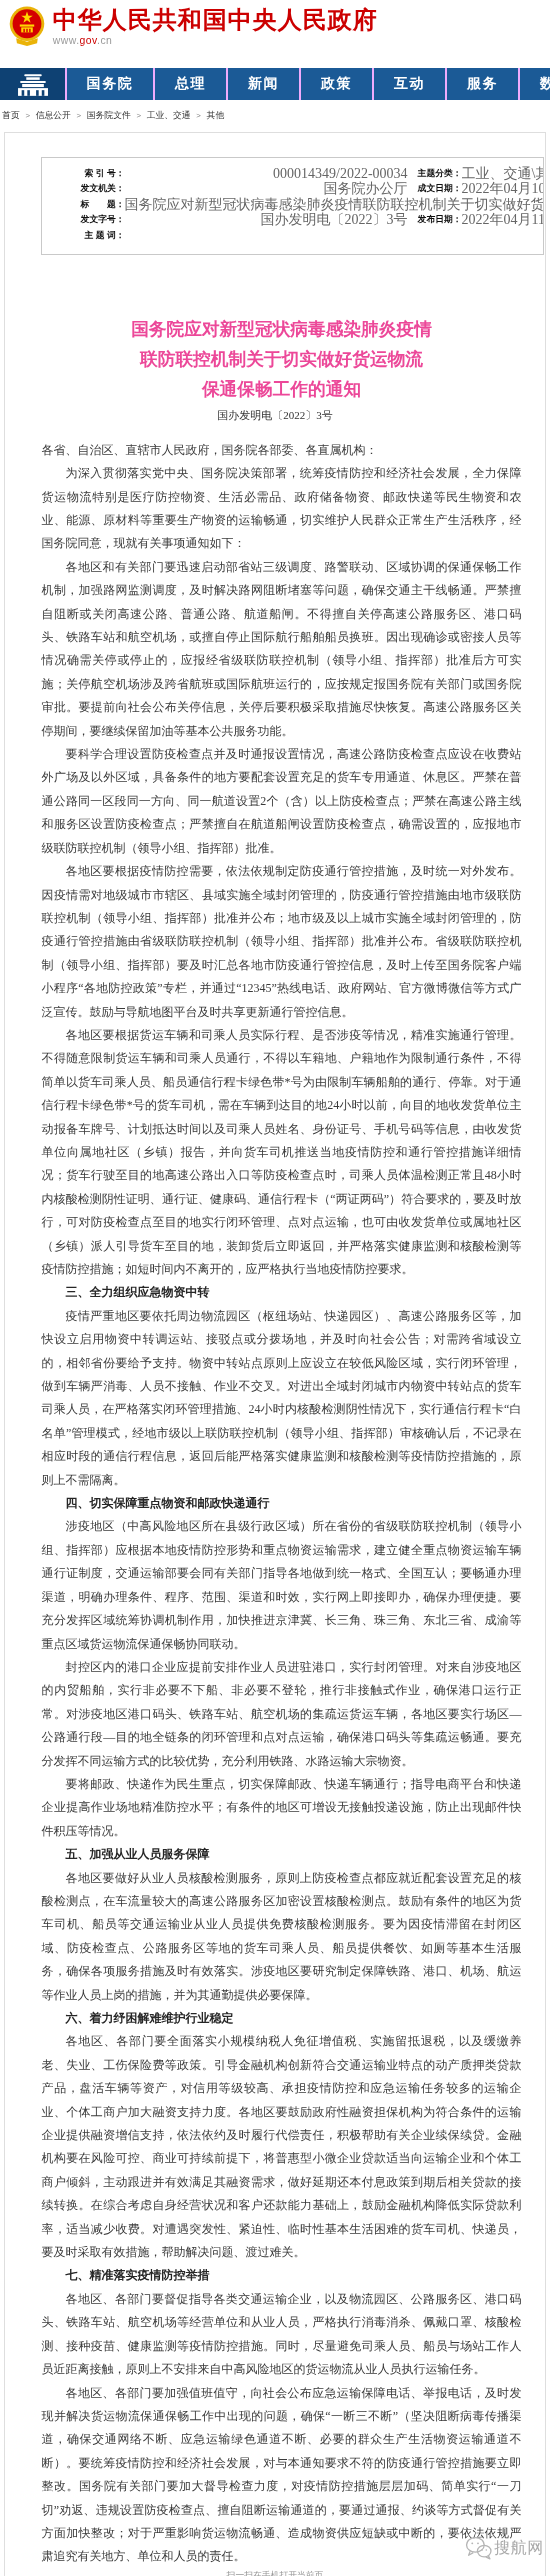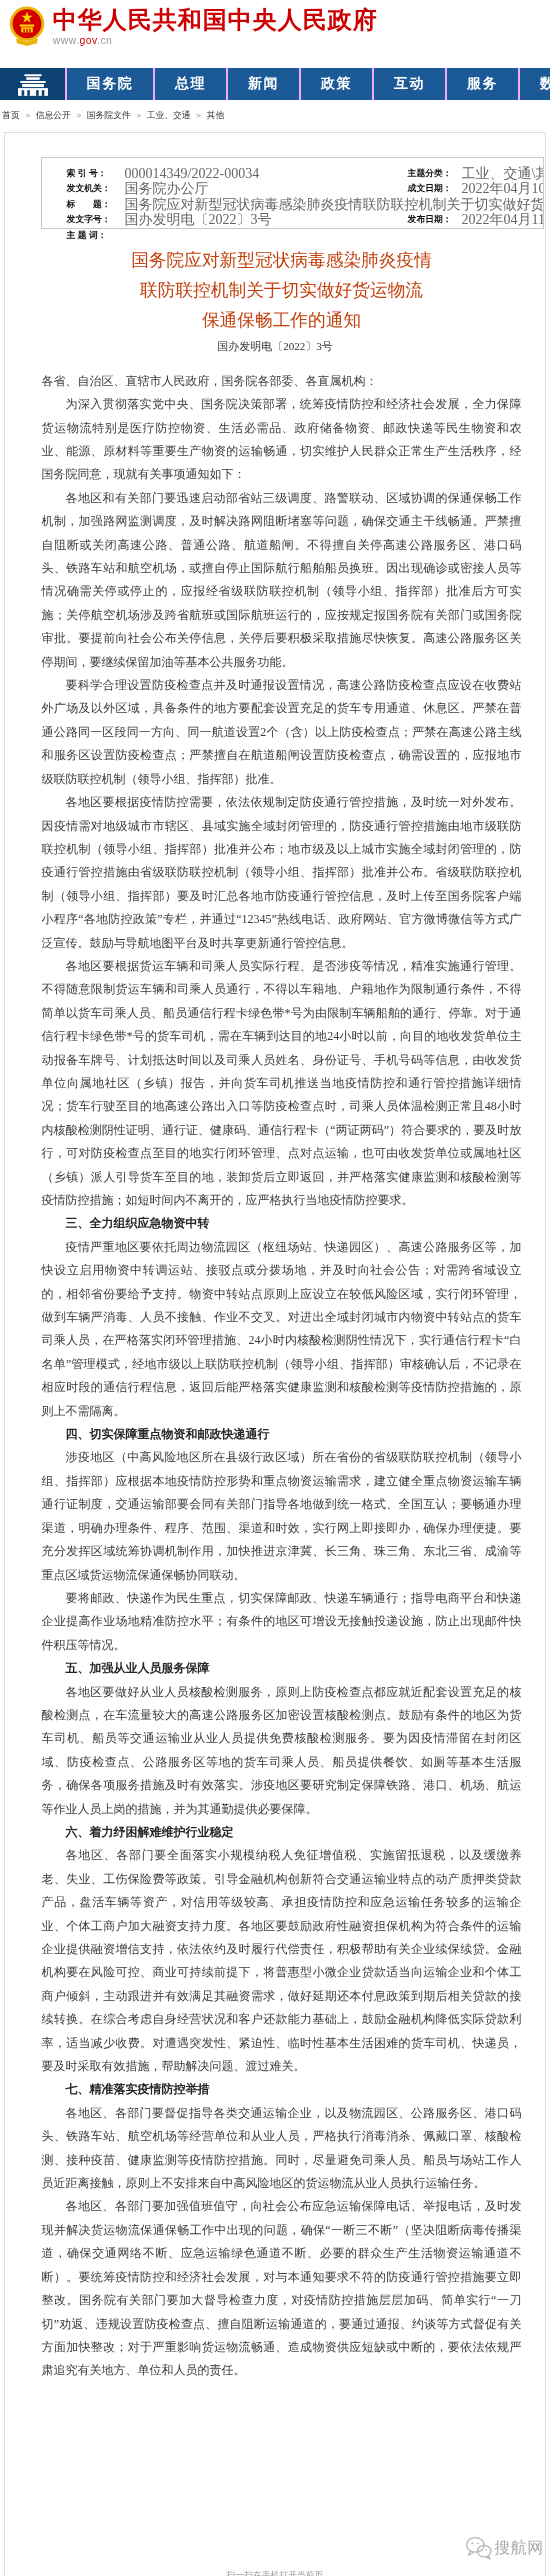--- a/index.html
+++ b/index.html
@@ -30,32 +30,33 @@
   
   .breadcrumb { height:32px; padding:10.4px 0 0 2.1px; font-size:8.8px; color:#333; }
   .crumb { cursor:pointer; }
   .crumb-sep { color:#808080; margin:0 5.7px; font-family:"Liberation Sans",sans-serif; font-size:7.8px; }
   
   .content-box {
     margin:0 3.6px; height:2457px; border:0.5px solid #dedede; background:#fff; position:relative;
   }
   
   .meta-box {
-    margin:24px 1.6px 0 36px; height:72px; border:0.5px solid #c9c9c9;
+    margin:24px 1.6px 0 36px; height:98px; border:0.5px solid #c9c9c9;
     padding:7.8px 0 0 25px;
     display:grid; grid-template-columns:58px 283px 54px auto; grid-auto-rows:15.6px;
     align-items:center;
+    text-align:right;
   }
   .m-label { font-family:"Liberation Sans","DejaVu Sans",sans-serif; font-weight:bold; font-size:8.8px; color:#111; white-space:pre; }
   .m-value { font-size:14px; color:#666; white-space:nowrap; overflow:hidden; }
   .m-value.span3 { grid-column:2 / 5; }
   
   .doc-title {
-    margin:16px 24px 0 37px; text-align:center; white-space:pre-line;
-    font-size:17.7px; line-height:30px; font-weight:normal; color:#c2410c;
+    margin:59px 24px 0 37px; text-align:center; white-space:pre-line;
+    font-size:17.7px; line-height:30px; font-weight:bold; color:#ec4899;
   }
   .doc-number { margin-top:4.2px; text-align:center; font-size:11px; color:#333; }
   
   .doc-body { margin:15.6px 24px 0 37px; font-size:12px; line-height:23.4px; text-align:justify; color:#3a3a3a; }
   .doc-body p.salutation { text-indent:0; }
   .doc-body p.paragraph { text-indent:2em; }
   .doc-body h2.heading { font-size:12px; line-height:23.4px; text-indent:2em; font-weight:bold; color:#262626; }
   
   .watermark { position:absolute; top:2536px; right:6.2px; display:flex; align-items:center; color:#aeaeae; }
   .watermark svg { display:block; }
@@ -141,20 +142,21 @@
       <p class="salutation">各省、自治区、直辖市人民政府，国务院各部委、各直属机构：</p>
       <p class="paragraph">为深入贯彻落实党中央、国务院决策部署，统筹疫情防控和经济社会发展，全力保障货运物流特别是医疗防控物资、生活必需品、政府储备物资、邮政快递等民生物资和农业、能源、原材料等重要生产物资的运输畅通，切实维护人民群众正常生产生活秩序，经国务院同意，现就有关事项通知如下：</p>
       <p class="paragraph">各地区和有关部门要迅速启动部省站三级调度、路警联动、区域协调的保通保畅工作机制，加强路网监测调度，及时解决路网阻断堵塞等问题，确保交通主干线畅通。严禁擅自阻断或关闭高速公路、普通公路、航道船闸。不得擅自关停高速公路服务区、港口码头、铁路车站和航空机场，或擅自停止国际航行船舶船员换班。因出现确诊或密接人员等情况确需关停或停止的，应报经省级联防联控机制（领导小组、指挥部）批准后方可实施；关停航空机场涉及跨省航班或国际航班运行的，应按规定报国务院有关部门或国务院审批。要提前向社会公布关停信息，关停后要积极采取措施尽快恢复。高速公路服务区关停期间，要继续保留加油等基本公共服务功能。</p>
       <p class="paragraph">要科学合理设置防疫检查点并及时通报设置情况，高速公路防疫检查点应设在收费站外广场及以外区域，具备条件的地方要配套设置充足的货车专用通道、休息区。严禁在普通公路同一区段同一方向、同一航道设置2个（含）以上防疫检查点；严禁在高速公路主线和服务区设置防疫检查点；严禁擅自在航道船闸设置防疫检查点，确需设置的，应报地市级联防联控机制（领导小组、指挥部）批准。</p>
       <p class="paragraph">各地区要根据疫情防控需要，依法依规制定防疫通行管控措施，及时统一对外发布。因疫情需对地级城市市辖区、县域实施全域封闭管理的，防疫通行管控措施由地市级联防联控机制（领导小组、指挥部）批准并公布；地市级及以上城市实施全域封闭管理的，防疫通行管控措施由省级联防联控机制（领导小组、指挥部）批准并公布。省级联防联控机制（领导小组、指挥部）要及时汇总各地市防疫通行管控信息，及时上传至国务院客户端小程序“各地防控政策”专栏，并通过“12345”热线电话、政府网站、官方微博微信等方式广泛宣传。鼓励与导航地图平台及时共享更新通行管控信息。</p>
       <p class="paragraph">各地区要根据货运车辆和司乘人员实际行程、是否涉疫等情况，精准实施通行管理。不得随意限制货运车辆和司乘人员通行，不得以车籍地、户籍地作为限制通行条件，不得简单以货车司乘人员、船员通信行程卡绿色带*号为由限制车辆船舶的通行、停靠。对于通信行程卡绿色带*号的货车司机，需在车辆到达目的地24小时以前，向目的地收发货单位主动报备车牌号、计划抵达时间以及司乘人员姓名、身份证号、手机号码等信息，由收发货单位向属地社区（乡镇）报告，并向货车司机推送当地疫情防控和通行管控措施详细情况；货车行驶至目的地高速公路出入口等防疫检查点时，司乘人员体温检测正常且48小时内核酸检测阴性证明、通行证、健康码、通信行程卡（“两证两码”）符合要求的，要及时放行，可对防疫检查点至目的地实行闭环管理、点对点运输，也可由收发货单位或属地社区（乡镇）派人引导货车至目的地，装卸货后立即返回，并严格落实健康监测和核酸检测等疫情防控措施；如短时间内不离开的，应严格执行当地疫情防控要求。</p>
       <h2 class="heading">三、全力组织应急物资中转</h2>
       <p class="paragraph">疫情严重地区要依托周边物流园区（枢纽场站、快递园区）、高速公路服务区等，加快设立启用物资中转调运站、接驳点或分拨场地，并及时向社会公告；对需跨省域设立的，相邻省份要给予支持。物资中转站点原则上应设立在较低风险区域，实行闭环管理，做到车辆严消毒、人员不接触、作业不交叉。对进出全域封闭城市内物资中转站点的货车司乘人员，在严格落实闭环管理措施、24小时内核酸检测阴性情况下，实行通信行程卡“白名单”管理模式，经地市级以上联防联控机制（领导小组、指挥部）审核确认后，不记录在相应时段的通信行程信息，返回后能严格落实健康监测和核酸检测等疫情防控措施的，原则上不需隔离。</p>
       <h2 class="heading">四、切实保障重点物资和邮政快递通行</h2>
       <p class="paragraph">涉疫地区（中高风险地区所在县级行政区域）所在省份的省级联防联控机制（领导小组、指挥部）应根据本地疫情防控形势和重点物资运输需求，建立健全重点物资运输车辆通行证制度，交通运输部要会同有关部门指导各地做到统一格式、全国互认；要畅通办理渠道，明确办理条件、程序、范围、渠道和时效，实行网上即接即办，确保办理便捷。要充分发挥区域统筹协调机制作用，加快推进京津冀、长三角、珠三角、东北三省、成渝等重点区域货运物流保通保畅协同联动。</p>
+      <p class="paragraph">封控区内的港口企业应提前安排作业人员进驻港口，实行封闭管理。对来自涉疫地区的内贸船舶，实行非必要不下船、非必要不登轮，推行非接触式作业，确保港口运行正常。对涉疫地区港口码头、铁路车站、航空机场的集疏运货运车辆，各地区要实行场区—公路通行段—目的地全链条的闭环管理和点对点运输，确保港口码头等集疏运畅通。要充分发挥不同运输方式的比较优势，充分利用铁路、水路运输大宗物资。</p>
       <p class="paragraph">要将邮政、快递作为民生重点，切实保障邮政、快递车辆通行；指导电商平台和快递企业提高作业场地精准防控水平；有条件的地区可增设无接触投递设施，防止出现邮件快件积压等情况。</p>
       <h2 class="heading">五、加强从业人员服务保障</h2>
       <p class="paragraph">各地区要做好从业人员核酸检测服务，原则上防疫检查点都应就近配套设置充足的核酸检测点，在车流量较大的高速公路服务区加密设置核酸检测点。鼓励有条件的地区为货车司机、船员等交通运输业从业人员提供免费核酸检测服务。要为因疫情滞留在封闭区域、防疫检查点、公路服务区等地的货车司乘人员、船员提供餐饮、如厕等基本生活服务，确保各项服务措施及时有效落实。涉疫地区要研究制定保障铁路、港口、机场、航运等作业人员上岗的措施，并为其通勤提供必要保障。</p>
       <h2 class="heading">六、着力纾困解难维护行业稳定</h2>
       <p class="paragraph">各地区、各部门要全面落实小规模纳税人免征增值税、实施留抵退税，以及缓缴养老、失业、工伤保险费等政策。引导金融机构创新符合交通运输业特点的动产质押类贷款产品，盘活车辆等资产，对信用等级较高、承担疫情防控和应急运输任务较多的运输企业、个体工商户加大融资支持力度。各地区要鼓励政府性融资担保机构为符合条件的运输企业提供融资增信支持，依法依约及时履行代偿责任，积极帮助有关企业续保续贷。金融机构要在风险可控、商业可持续前提下，将普惠型小微企业贷款适当向运输企业和个体工商户倾斜，主动跟进并有效满足其融资需求，做好延期还本付息政策到期后相关贷款的接续转换。在综合考虑自身经营状况和客户还款能力基础上，鼓励金融机构降低实际贷款利率，适当减少收费。对遭遇突发性、紧迫性、临时性基本生活困难的货车司机、快递员，要及时采取有效措施，帮助解决问题、渡过难关。</p>
       <h2 class="heading">七、精准落实疫情防控举措</h2>
       <p class="paragraph">各地区、各部门要督促指导各类交通运输企业，以及物流园区、公路服务区、港口码头、铁路车站、航空机场等经营单位和从业人员，严格执行消毒消杀、佩戴口罩、核酸检测、接种疫苗、健康监测等疫情防控措施。同时，尽量避免司乘人员、船员与场站工作人员近距离接触，原则上不安排来自中高风险地区的货运物流从业人员执行运输任务。</p>
       <p class="paragraph">各地区、各部门要加强值班值守，向社会公布应急运输保障电话、举报电话，及时发现并解决货运物流保通保畅工作中出现的问题，确保“一断三不断”（坚决阻断病毒传播渠道，确保交通网络不断、应急运输绿色通道不断、必要的群众生产生活物资运输通道不断）。要统筹疫情防控和经济社会发展，对与本通知要求不符的防疫通行管控措施要立即整改。国务院有关部门要加大督导检查力度，对疫情防控措施层层加码、简单实行“一刀切”劝返、违规设置防疫检查点、擅自阻断运输通道的，要通过通报、约谈等方式督促有关方面加快整改；对于严重影响货运物流畅通、造成物资供应短缺或中断的，要依法依规严肃追究有关地方、单位和人员的责任。</p>
     </div>
 

